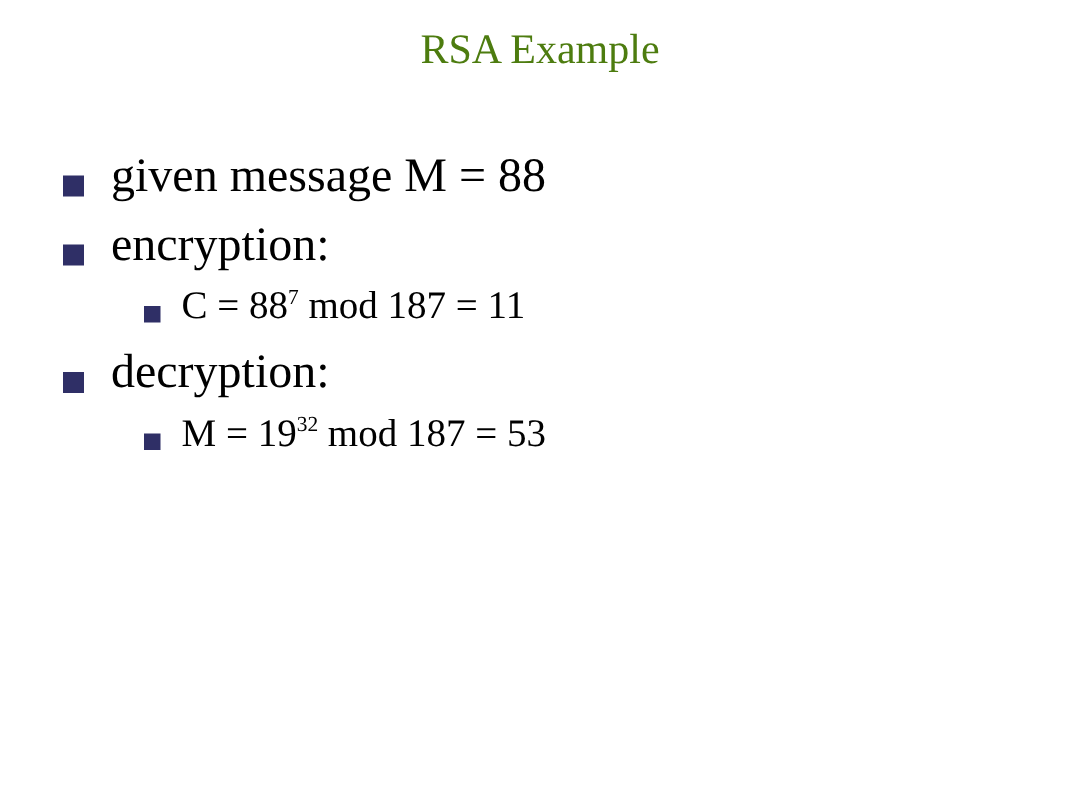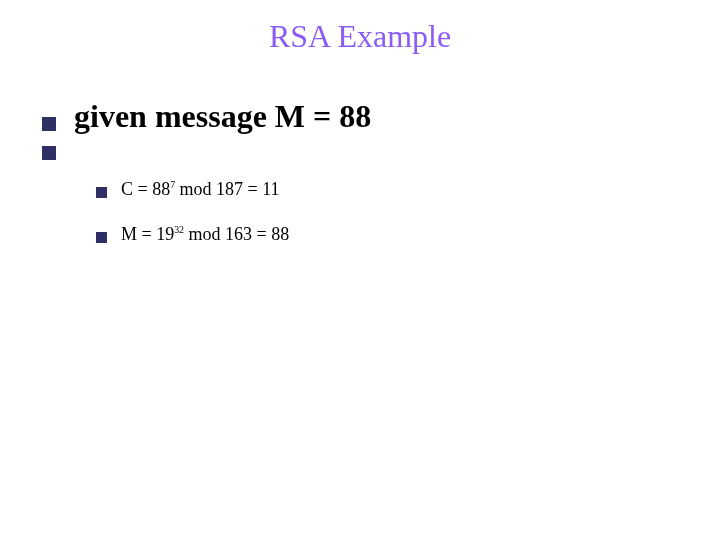--- a/index.html
+++ b/index.html
@@ -17,45 +17,44 @@
     height: 540px;
     position: relative;
     box-sizing: border-box;
   }
   .title {
     position: absolute;
     top: 18px;
     left: 0;
     right: 0;
     text-align: center;
-    font-size: 32px;
-    color: #8b5cf6;
+    font-size: 28px;
+    color: #4d7c0f;
     font-weight: 400;
   }
   .body {
     position: absolute;
     top: 90px;
     left: 42px;
     right: 30px;
   }
   .row {
     display: flex;
     align-items: baseline;
     line-height: 1.25;
   }
   .lvl1 {
     font-size: 32px;
     color: #000;
     margin-top: 6px;
-    font-weight: bold;
   }
   .lvl2 {
-    font-size: 18px;
+    font-size: 26px;
     color: #000;
-    margin-top: 22px;
+    margin-top: 6px;
     margin-bottom: 6px;
     margin-left: 54px;
   }
   .bullet {
     width: 14px;
     height: 14px;
     background: #2f2f66;
     flex: 0 0 auto;
     margin-right: 18px;
     position: relative;
@@ -87,31 +86,36 @@
 
   <div class="body">
 
     <div class="row lvl1">
       <span class="bullet"></span>
       <span>given message M = 88</span>
     </div>
 
     <div class="row lvl1">
       <span class="bullet"></span>
+      <span>encryption:</span>
     </div>
 
     <div class="row lvl2">
       <span class="bullet"></span>
       <span>
         <span>C = 88</span><sup>7</sup><span> mod 187 = 11</span>
       </span>
     </div>
 
+    <div class="row lvl1">
+      <span class="bullet"></span>
+      <span>decryption:</span>
+    </div>
 
     <div class="row lvl2">
       <span class="bullet"></span>
       <span>
-        <span>M = 19</span><sup>32</sup><span> mod 163 = 88</span>
+        <span>M = 19</span><sup>32</sup><span> mod 187 = 53</span>
       </span>
     </div>
 
   </div>
 </div>
 
 </body></html>

